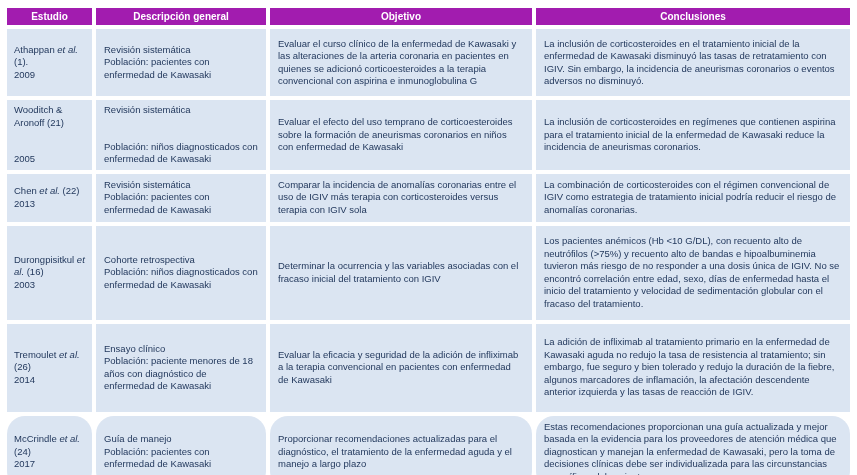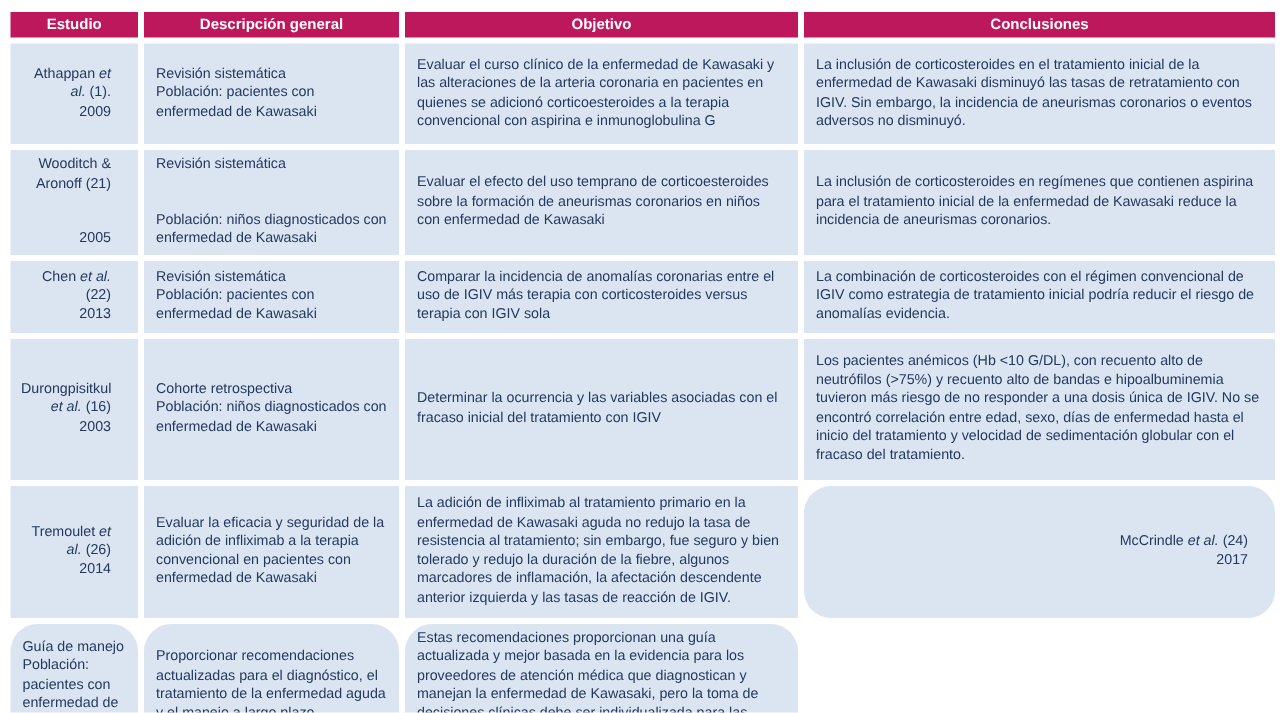--- a/index.html
+++ b/index.html
@@ -9,33 +9,33 @@
     font-family:"Liberation Sans","DejaVu Sans",sans-serif;
     background:#ffffff;
   }
   .grid{
     display:grid;
     grid-template-columns:85px 170px 262px 1fr;
     gap:4px;
     width:843px;
   }
   .hcell{
-    background:#be185d;color:#ffffff;
+    background:#a21caf;color:#ffffff;
     font-size:10px;font-weight:bold;
     display:flex;align-items:center;justify-content:center;
     height:17px;line-height:17px;
     text-align:right;
   }
   .cell{
     background:#dbe5f2;color:#23395d;
     font-size:9.5px;line-height:12.5px;
     padding:4px 8px;box-sizing:border-box;
     display:flex;flex-direction:column;justify-content:center;
   }
-  .cell.study{padding-left:7px;padding-right:18px;text-align:right;}
+  .cell.study{padding-left:7px;padding-right:4px;}
   .r1{min-height:67px;}
   .r2{min-height:52px;gap:24px;}
   .r3{min-height:48px;}
   .r4{min-height:94px;}
   .r5{min-height:88px;}
   .r6{min-height:73px;border-radius:18px;}
   .it{font-style:italic;}
   .pop{margin-top:0;}
 </style>
 </head>
@@ -84,41 +84,45 @@
       <div>2013</div>
     </div>
     <div class="cell r3">
       <div>Revisión sistemática</div>
       <div class="pop">Población: pacientes con enfermedad de Kawasaki</div>
     </div>
     <div class="cell r3">
         <div>Comparar la incidencia de anomalías coronarias entre el uso de IGIV más terapia con corticosteroides versus terapia con IGIV sola</div>
       </div>
     <div class="cell r3">
-        <div>La combinación de corticosteroides con el régimen convencional de IGIV como estrategia de tratamiento inicial podría reducir el riesgo de anomalías evidencia.</div>
+        <div>La combinación de corticosteroides con el régimen convencional de IGIV como estrategia de tratamiento inicial podría reducir el riesgo de anomalías coronarias.</div>
       </div>
 
     <div class="cell study r4">
       <div><span>Durongpisitkul </span><span class="it">et al.</span><span> (16)</span></div>
       <div>2003</div>
     </div>
     <div class="cell r4">
       <div>Cohorte retrospectiva</div>
       <div class="pop">Población: niños diagnosticados con enfermedad de Kawasaki</div>
     </div>
     <div class="cell r4">
         <div>Determinar la ocurrencia y las variables asociadas con el fracaso inicial del tratamiento con IGIV</div>
       </div>
     <div class="cell r4">
         <div>Los pacientes anémicos (Hb &lt;10 G/DL), con recuento alto de neutrófilos (&gt;75%) y recuento alto de bandas e hipoalbuminemia tuvieron más riesgo de no responder a una dosis única de IGIV. No se encontró correlación entre edad, sexo, días de enfermedad hasta el inicio del tratamiento y velocidad de sedimentación globular con el fracaso del tratamiento.</div>
       </div>
 
     <div class="cell study r5">
       <div><span>Tremoulet </span><span class="it">et al.</span><span> (26)</span></div>
       <div>2014</div>
+    </div>
+    <div class="cell r5">
+      <div>Ensayo clínico</div>
+      <div class="pop">Población: paciente menores de 18 años con diagnóstico de enfermedad de Kawasaki</div>
     </div>
     <div class="cell r5">
         <div>Evaluar la eficacia y seguridad de la adición de infliximab a la terapia convencional en pacientes con enfermedad de Kawasaki</div>
       </div>
     <div class="cell r5">
         <div>La adición de infliximab al tratamiento primario en la enfermedad de Kawasaki aguda no redujo la tasa de resistencia al tratamiento; sin embargo, fue seguro y bien tolerado y redujo la duración de la fiebre, algunos marcadores de inflamación, la afectación descendente anterior izquierda y las tasas de reacción de IGIV.</div>
       </div>
 
     <div class="cell study r6">
       <div><span>McCrindle </span><span class="it">et al.</span><span> (24)</span></div>

